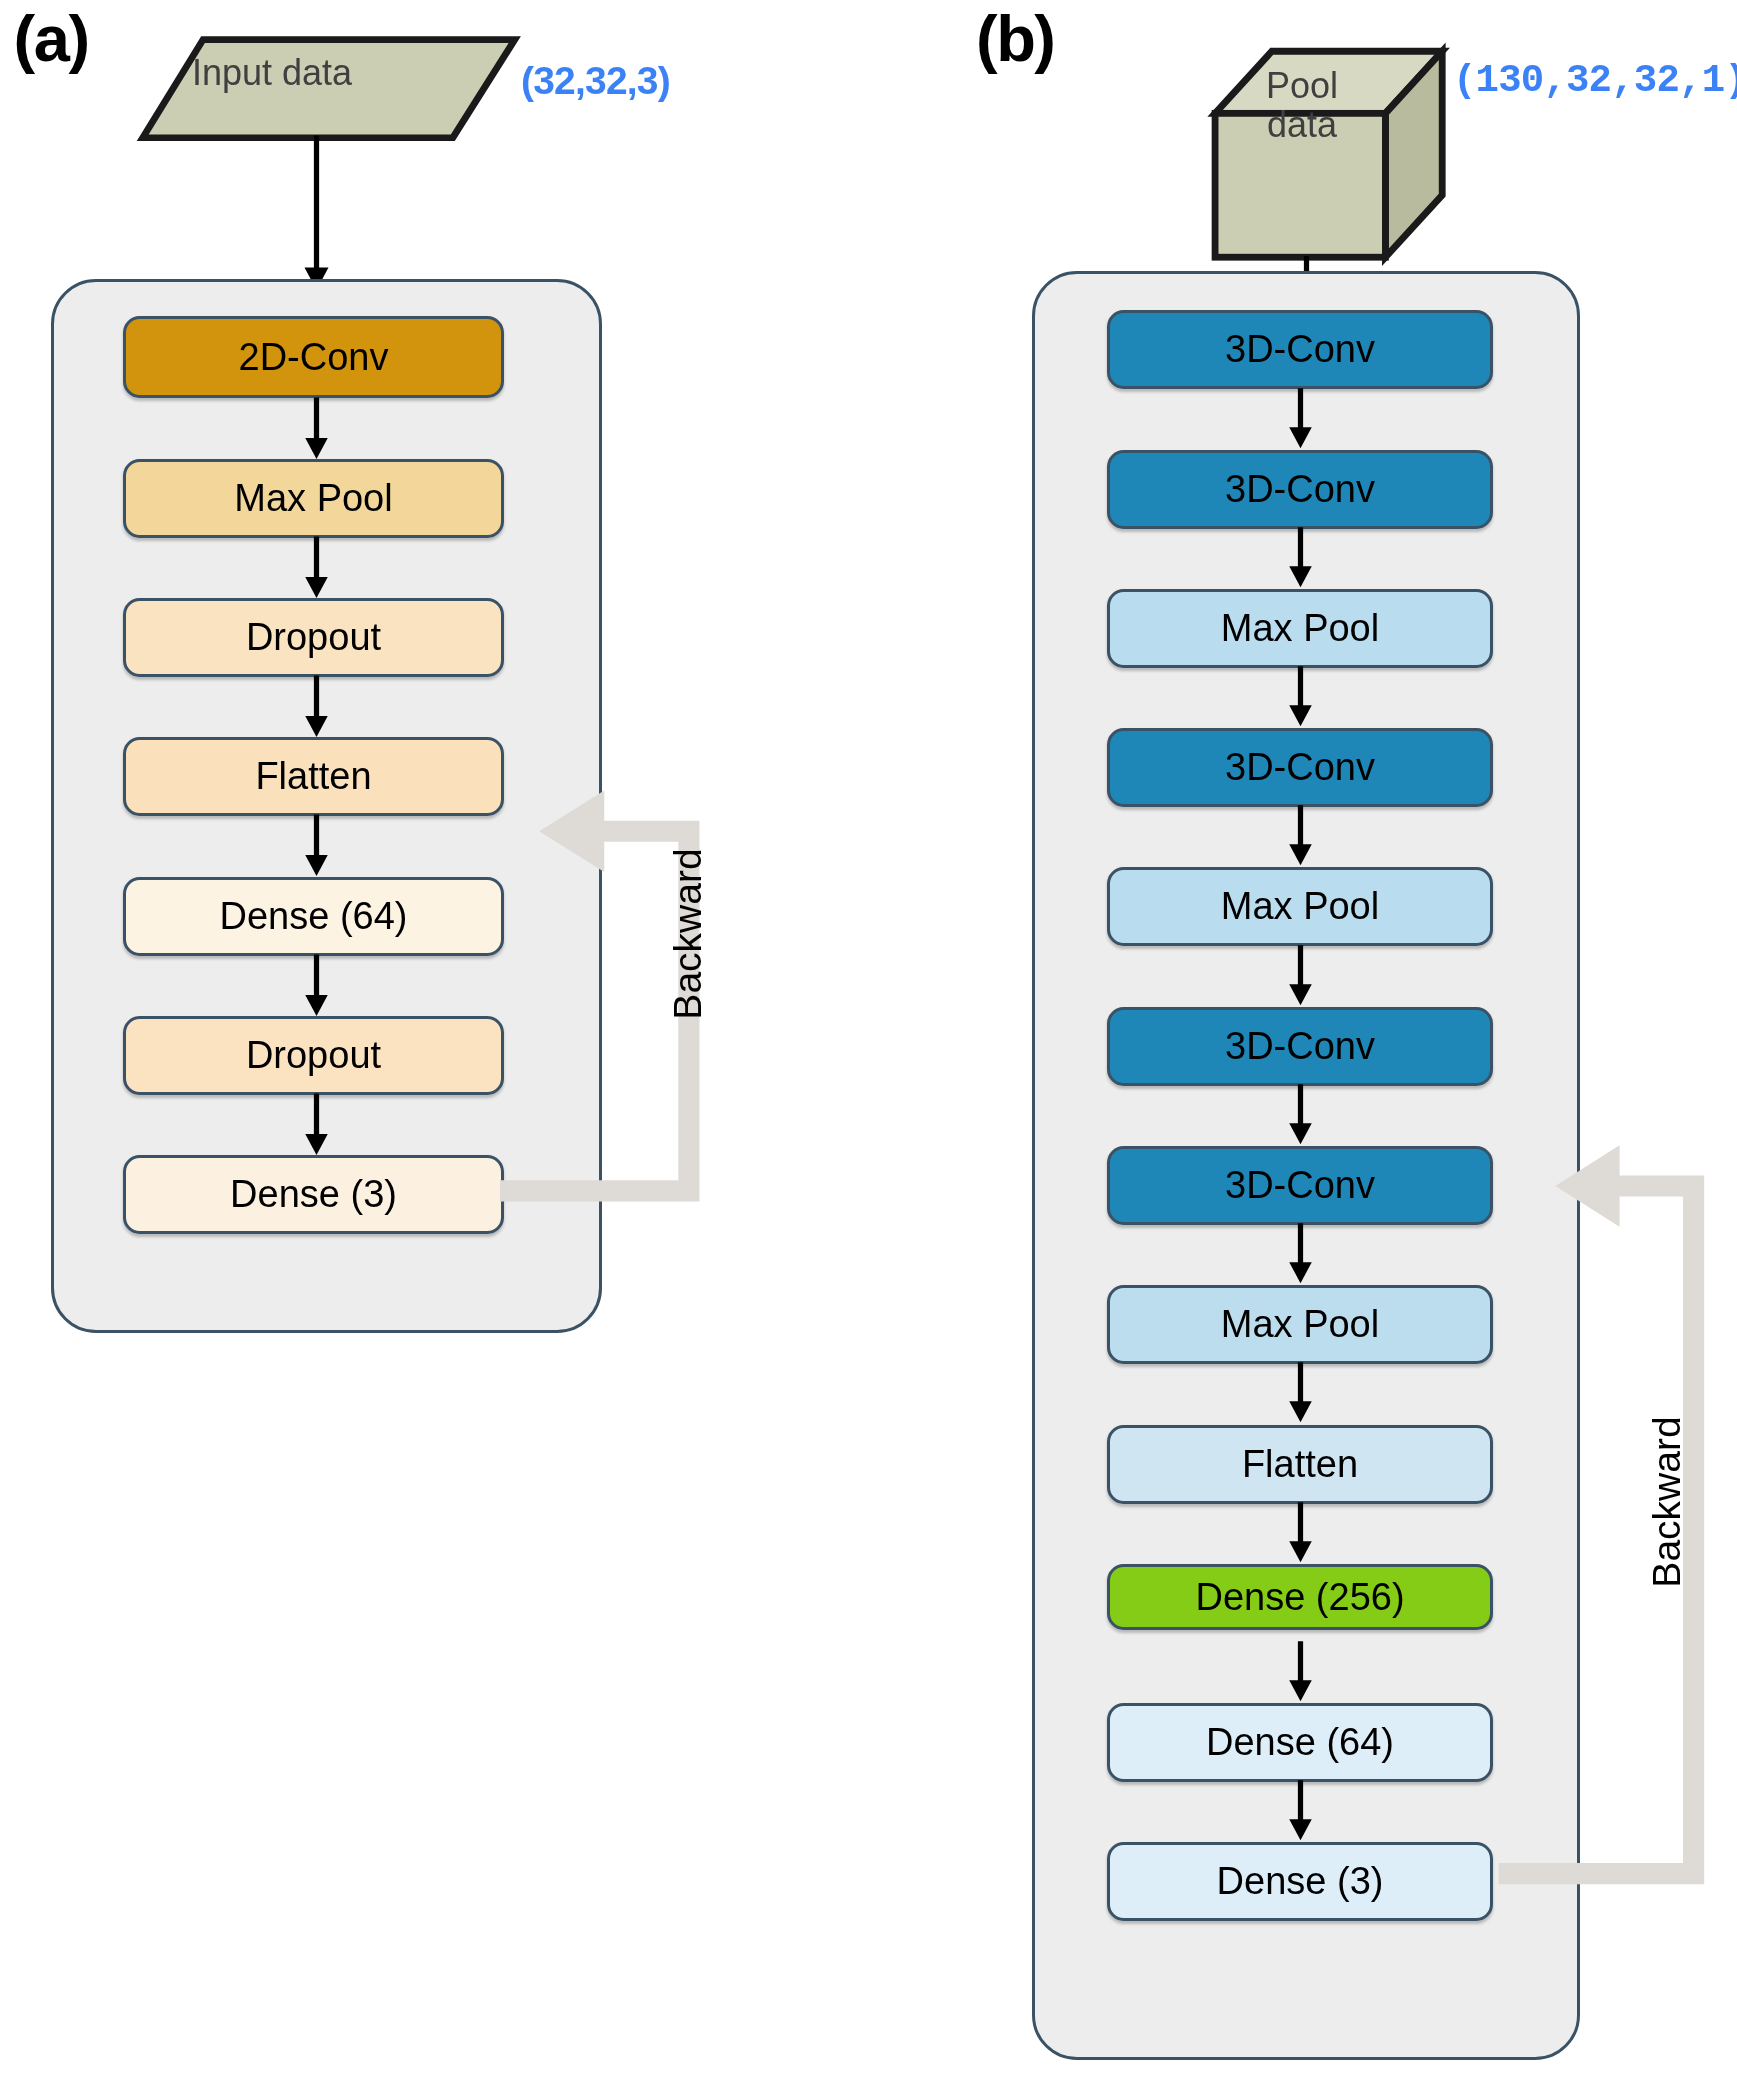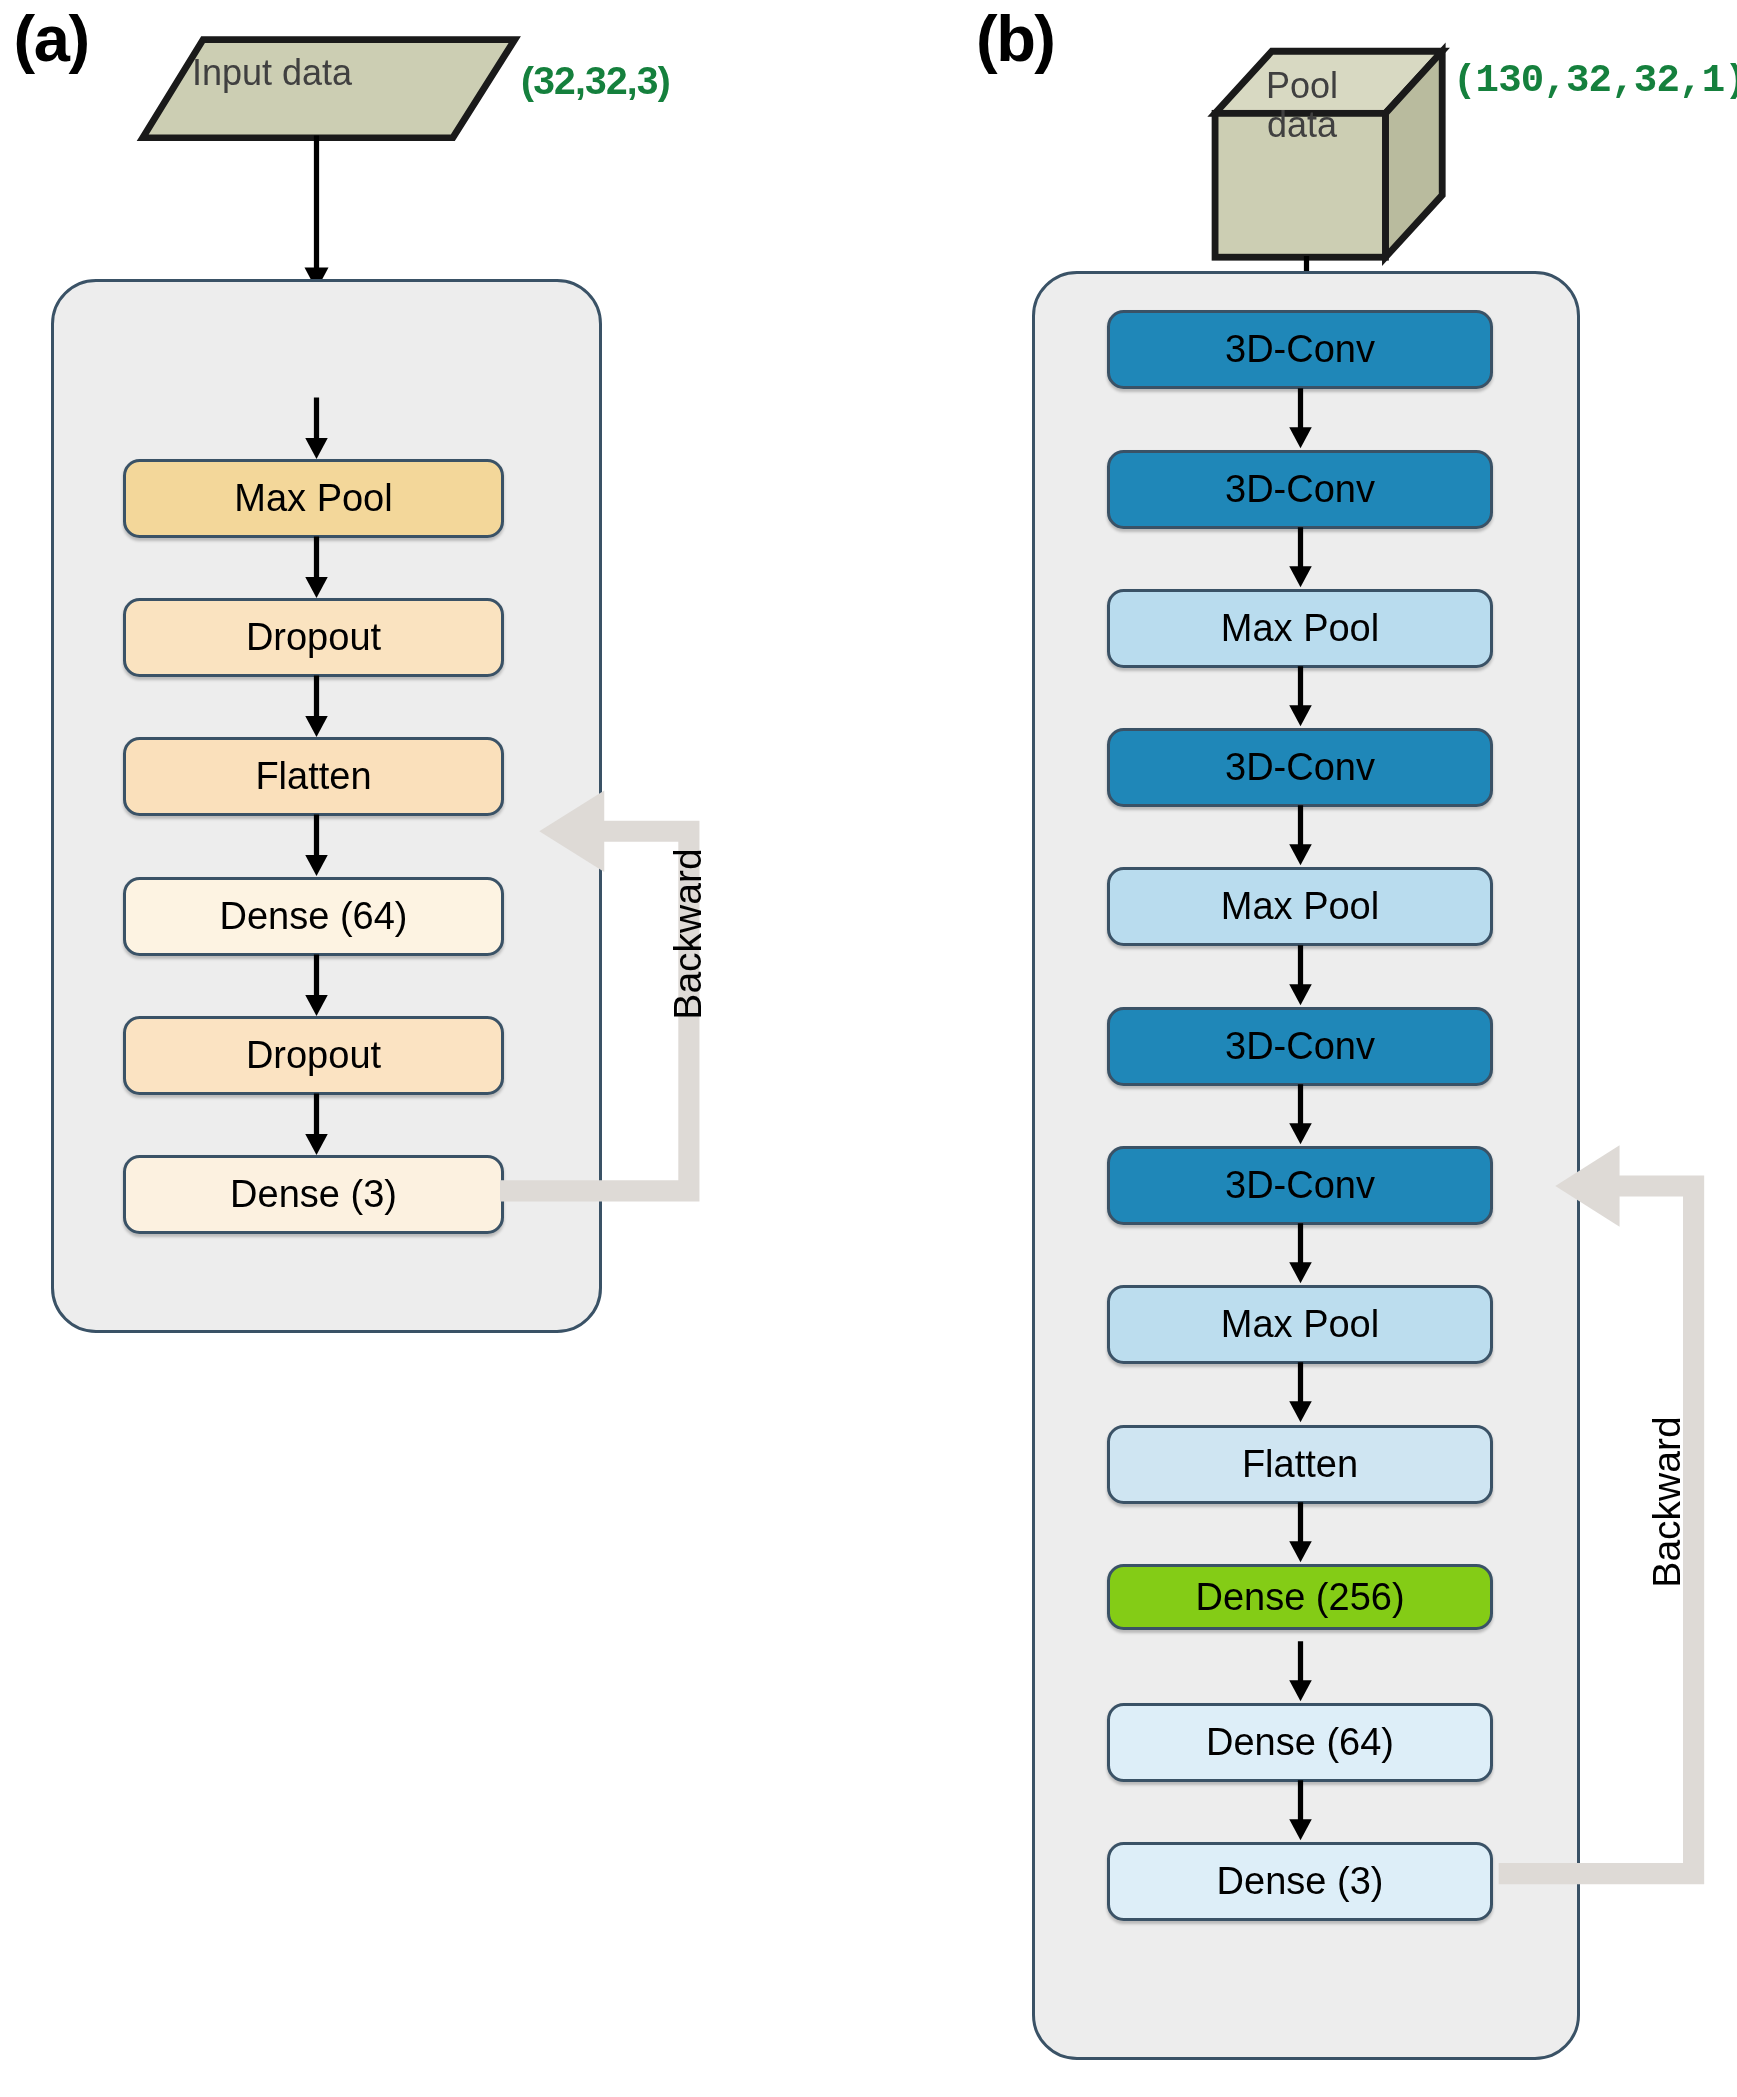--- a/index.html
+++ b/index.html
@@ -39,21 +39,21 @@
     color: #404040;
     text-align: center;
     line-height: 1.08;
     white-space: pre-line;
     pointer-events: none;
   }
   .shape-dims {
     position: absolute;
     font-weight: bold;
     font-size: 39px;
-    color: #15803d;
+    color: #3b82f6;
     letter-spacing: -0.8px;
     white-space: nowrap;
   }
   #dims-a { left: 521px;  top: 59px; }
   #dims-b { left: 1453px; top: 59px; font-family: Liberation Mono, monospace; }
 
   #parallelogram-a-text { left: 136px;  top: 54px;  width: 272px; }
   #cube-b-text          { left: 1211px; top: 67px;  width: 182px; }
 
   
@@ -111,20 +111,21 @@
   <div class="input-label-text" id="parallelogram-a-text">Input data</div>
   <div class="shape-dims" id="dims-a">(32,32,3)</div>
 
   <svg class="arrow-down" style="left:303px; top:135px; width:27px; height:157px;" viewBox="0 0 36 208">
     <line x1="18" y1="0" x2="18" y2="182" stroke="#000" stroke-width="7"></line>
     <polygon points="18,206 2,176 34,176" fill="#000"></polygon>
   </svg>
 
   <div class="net-container" id="net-a"></div>
 
+  <div class="layer-box" style="left: 123px; top: 316px; width: 381px; height: 82px; background: rgb(210, 147, 13);">2D-Conv</div>
   <svg class="arrow-down" style="left:303px; top:397px; width:27px; height:64px;" viewBox="0 0 36 84">
     <line x1="18" y1="0" x2="18" y2="58" stroke="#000" stroke-width="7"></line>
     <polygon points="18,82 3,54 33,54" fill="#000"></polygon>
   </svg>
 
   <div class="layer-box" style="left: 123px; top: 459px; width: 381px; height: 79px; background: rgb(243, 215, 154);">Max Pool</div>
   <svg class="arrow-down" style="left:303px; top:536px; width:27px; height:64px;" viewBox="0 0 36 84">
     <line x1="18" y1="0" x2="18" y2="58" stroke="#000" stroke-width="7"></line>
     <polygon points="18,82 3,54 33,54" fill="#000"></polygon>
   </svg>

